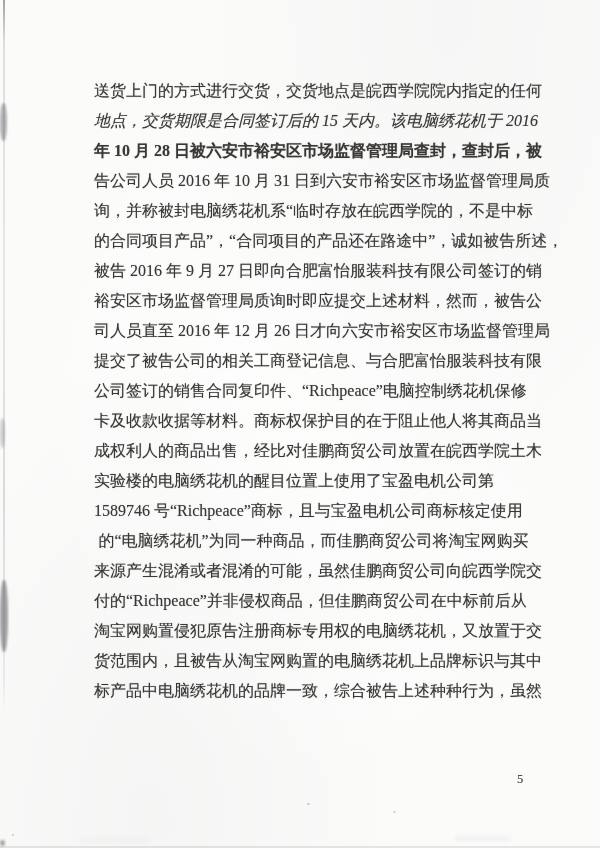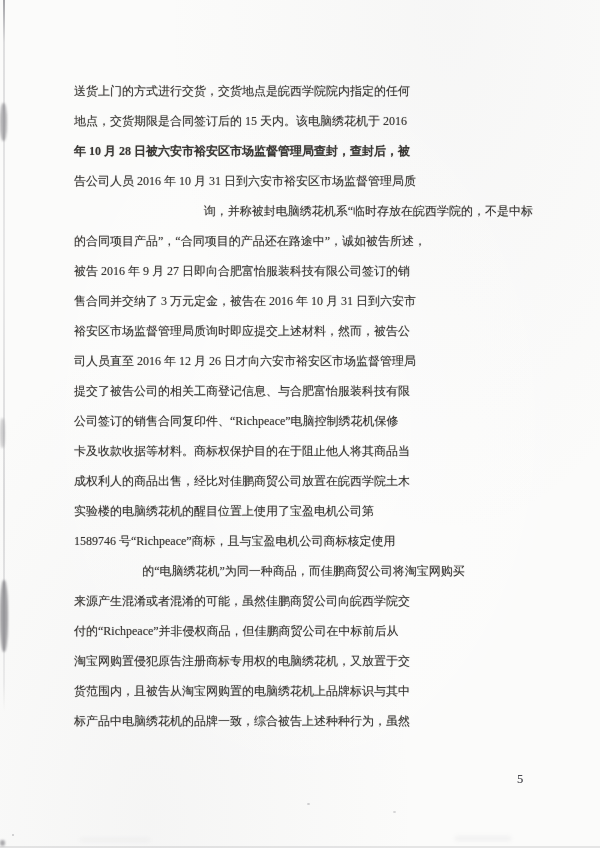--- a/index.html
+++ b/index.html
@@ -30,25 +30,26 @@
   }
   .text-block {
     position: absolute;
     left: 74px;
     top: 76px;
     width: 459px;
   }
   .line {
     height: 30px;
     line-height: 30px;
-    font-size: 12px;
+    font-size: 16px;
     white-space: nowrap;
     overflow: visible;
     color: var(--ink, #3a3835);
     text-shadow: 0 0 1px rgba(58,56,53,0.45); 
+    margin-left: 20px;
   }
   .page-number {
     position: absolute;
     left: 517px;
     top: 771px;
     font-size: 12.5px;
     line-height: 16px;
     color: #4c4c52;
     text-shadow: 0 0 0.5px rgba(70,70,76,0.5);
   }
@@ -104,27 +105,26 @@
   <div class="smudge smudge-c"></div>
   <div class="smudge corner-dot"></div>
   <div class="speck speck-1"></div>
   <div class="speck speck-2"></div>
   <div class="speck speck-3"></div>
   <div class="shade shade-1"></div>
   <div class="shade shade-2"></div>
 
   <div class="text-block">
       <div class="line" style="letter-spacing: 0px;">送货上门的方式进行交货，交货地点是皖西学院院内指定的任何</div>
-      <div class="line" style="letter-spacing: 0px;">地点，交货期限是合同签订后的 15 天内。该电脑绣花机于 2016</div>
+      <div class="line" style="letter-spacing: 0px; font-style: italic;">地点，交货期限是合同签订后的 15 天内。该电脑绣花机于 2016</div>
       <div class="line" style="letter-spacing: 0px; font-weight: bold;">年 10 月 28 日被六安市裕安区市场监督管理局查封，查封后，被</div>
       <div class="line" style="letter-spacing: 0px;">告公司人员 2016 年 10 月 31 日到六安市裕安区市场监督管理局质</div>
       <div class="line" style="letter-spacing: 0px; text-align: right;">询，并称被封电脑绣花机系“临时存放在皖西学院的，不是中标</div>
       <div class="line" style="letter-spacing: 0px;">的合同项目产品”，“合同项目的产品还在路途中”，诚如被告所述，</div>
       <div class="line" style="letter-spacing: 0px;">被告 2016 年 9 月 27 日即向合肥富怡服装科技有限公司签订的销</div>
-      <div class="line" style="letter-spacing: 0px;">售合同并交纳了 3 万元定金，被告在 2016 年 10 月 31 日到六安市</div>
       <div class="line" style="letter-spacing: 0px;">裕安区市场监督管理局质询时即应提交上述材料，然而，被告公</div>
       <div class="line" style="letter-spacing: 0px; font-family: Liberation Serif, serif;">司人员直至 2016 年 12 月 26 日才向六安市裕安区市场监督管理局</div>
       <div class="line" style="letter-spacing: 0px;">提交了被告公司的相关工商登记信息、与合肥富怡服装科技有限</div>
       <div class="line" style="letter-spacing: 0px;">公司签订的销售合同复印件、“Richpeace”电脑控制绣花机保修</div>
       <div class="line" style="letter-spacing: 0px;">卡及收款收据等材料。商标权保护目的在于阻止他人将其商品当</div>
       <div class="line" style="letter-spacing: 0px;">成权利人的商品出售，经比对佳鹏商贸公司放置在皖西学院土木</div>
       <div class="line" style="letter-spacing: 0px;">实验楼的电脑绣花机的醒目位置上使用了宝盈电机公司第</div>
       <div class="line" style="letter-spacing: 0px;">1589746 号“Richpeace”商标，且与宝盈电机公司商标核定使用</div>
       <div class="line" style="letter-spacing: 0px; text-align: center;">的“电脑绣花机”为同一种商品，而佳鹏商贸公司将淘宝网购买</div>
       <div class="line" style="letter-spacing: 0px;">来源产生混淆或者混淆的可能，虽然佳鹏商贸公司向皖西学院交</div>

